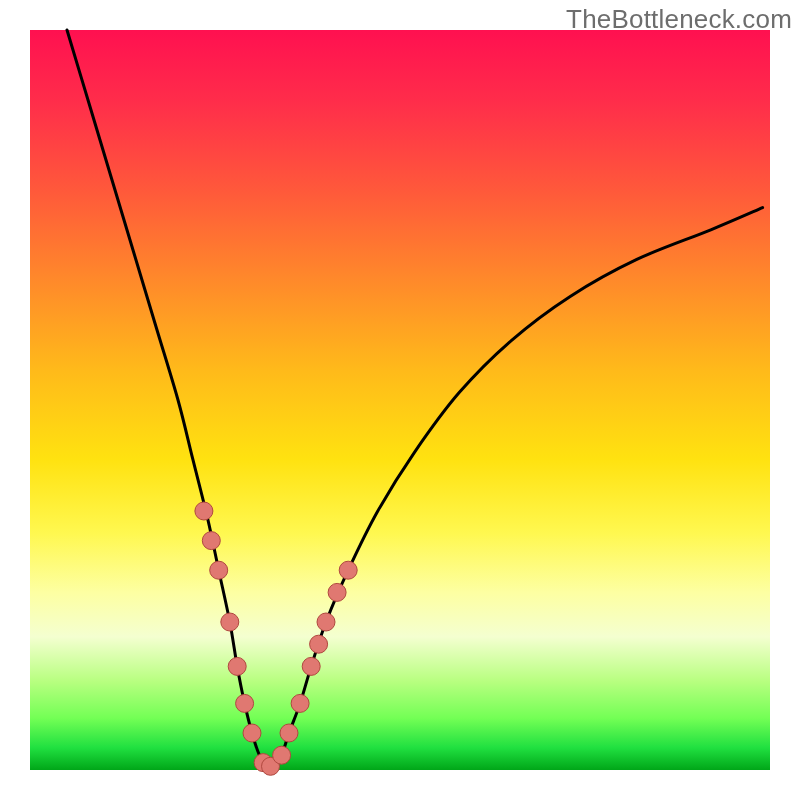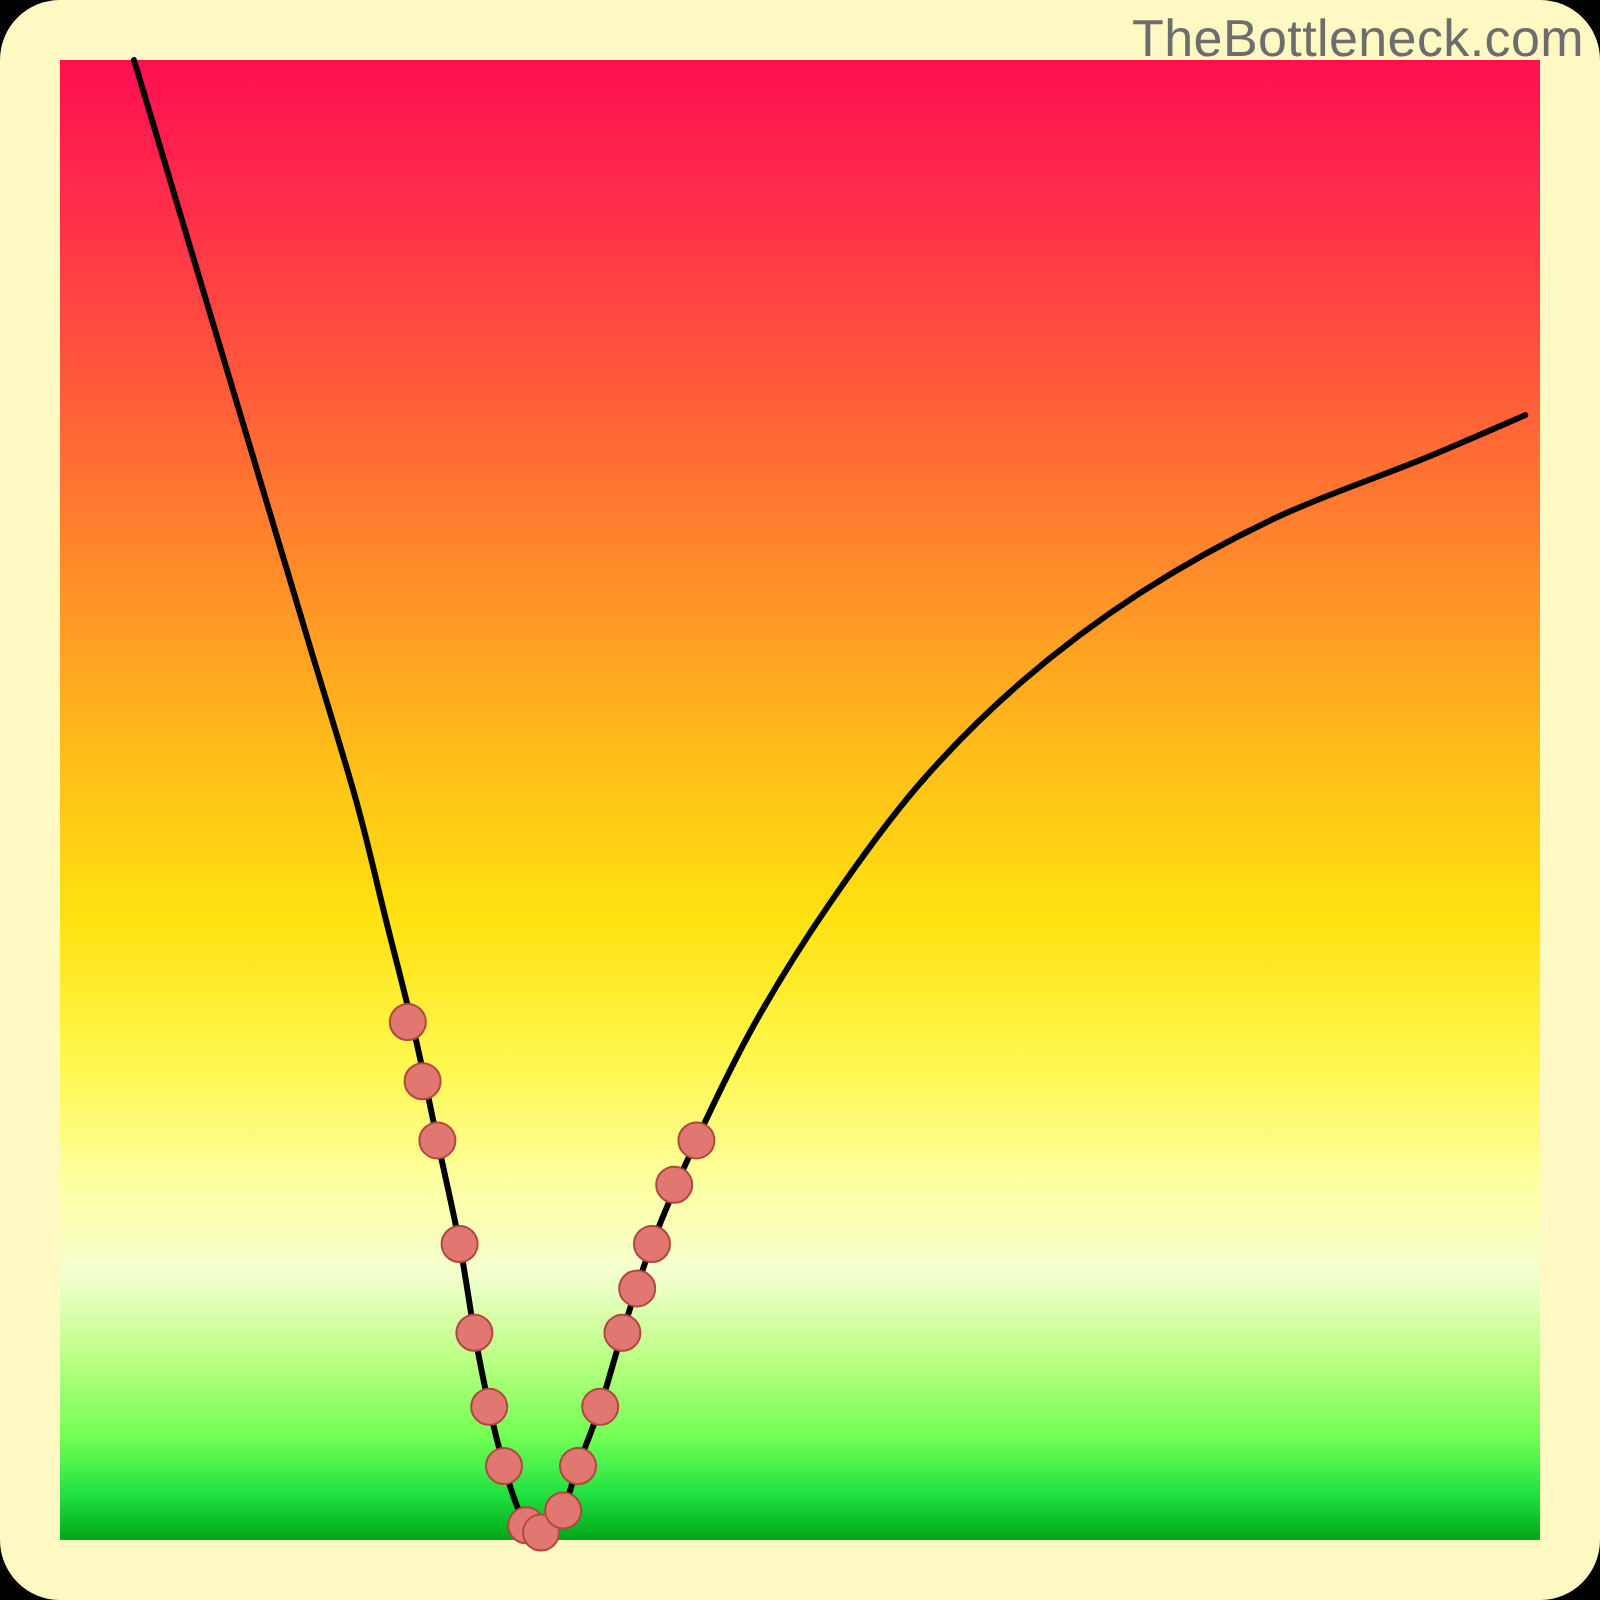--- a/index.html
+++ b/index.html
@@ -7,22 +7,21 @@
     padding: 0;
     width: 800px;
     height: 800px;
     background: #000;
     overflow: hidden;
   }
   .stage {
     position: relative;
     width: 800px;
     height: 800px;
-    background: #fef9c3;
-    border-radius: 30px;
+    background: #ffffff;
   }
   .plot-area {
     position: absolute;
     left: 30px;
     top: 30px;
     width: 740px;
     height: 740px;
     
     background: linear-gradient(
       to bottom,

